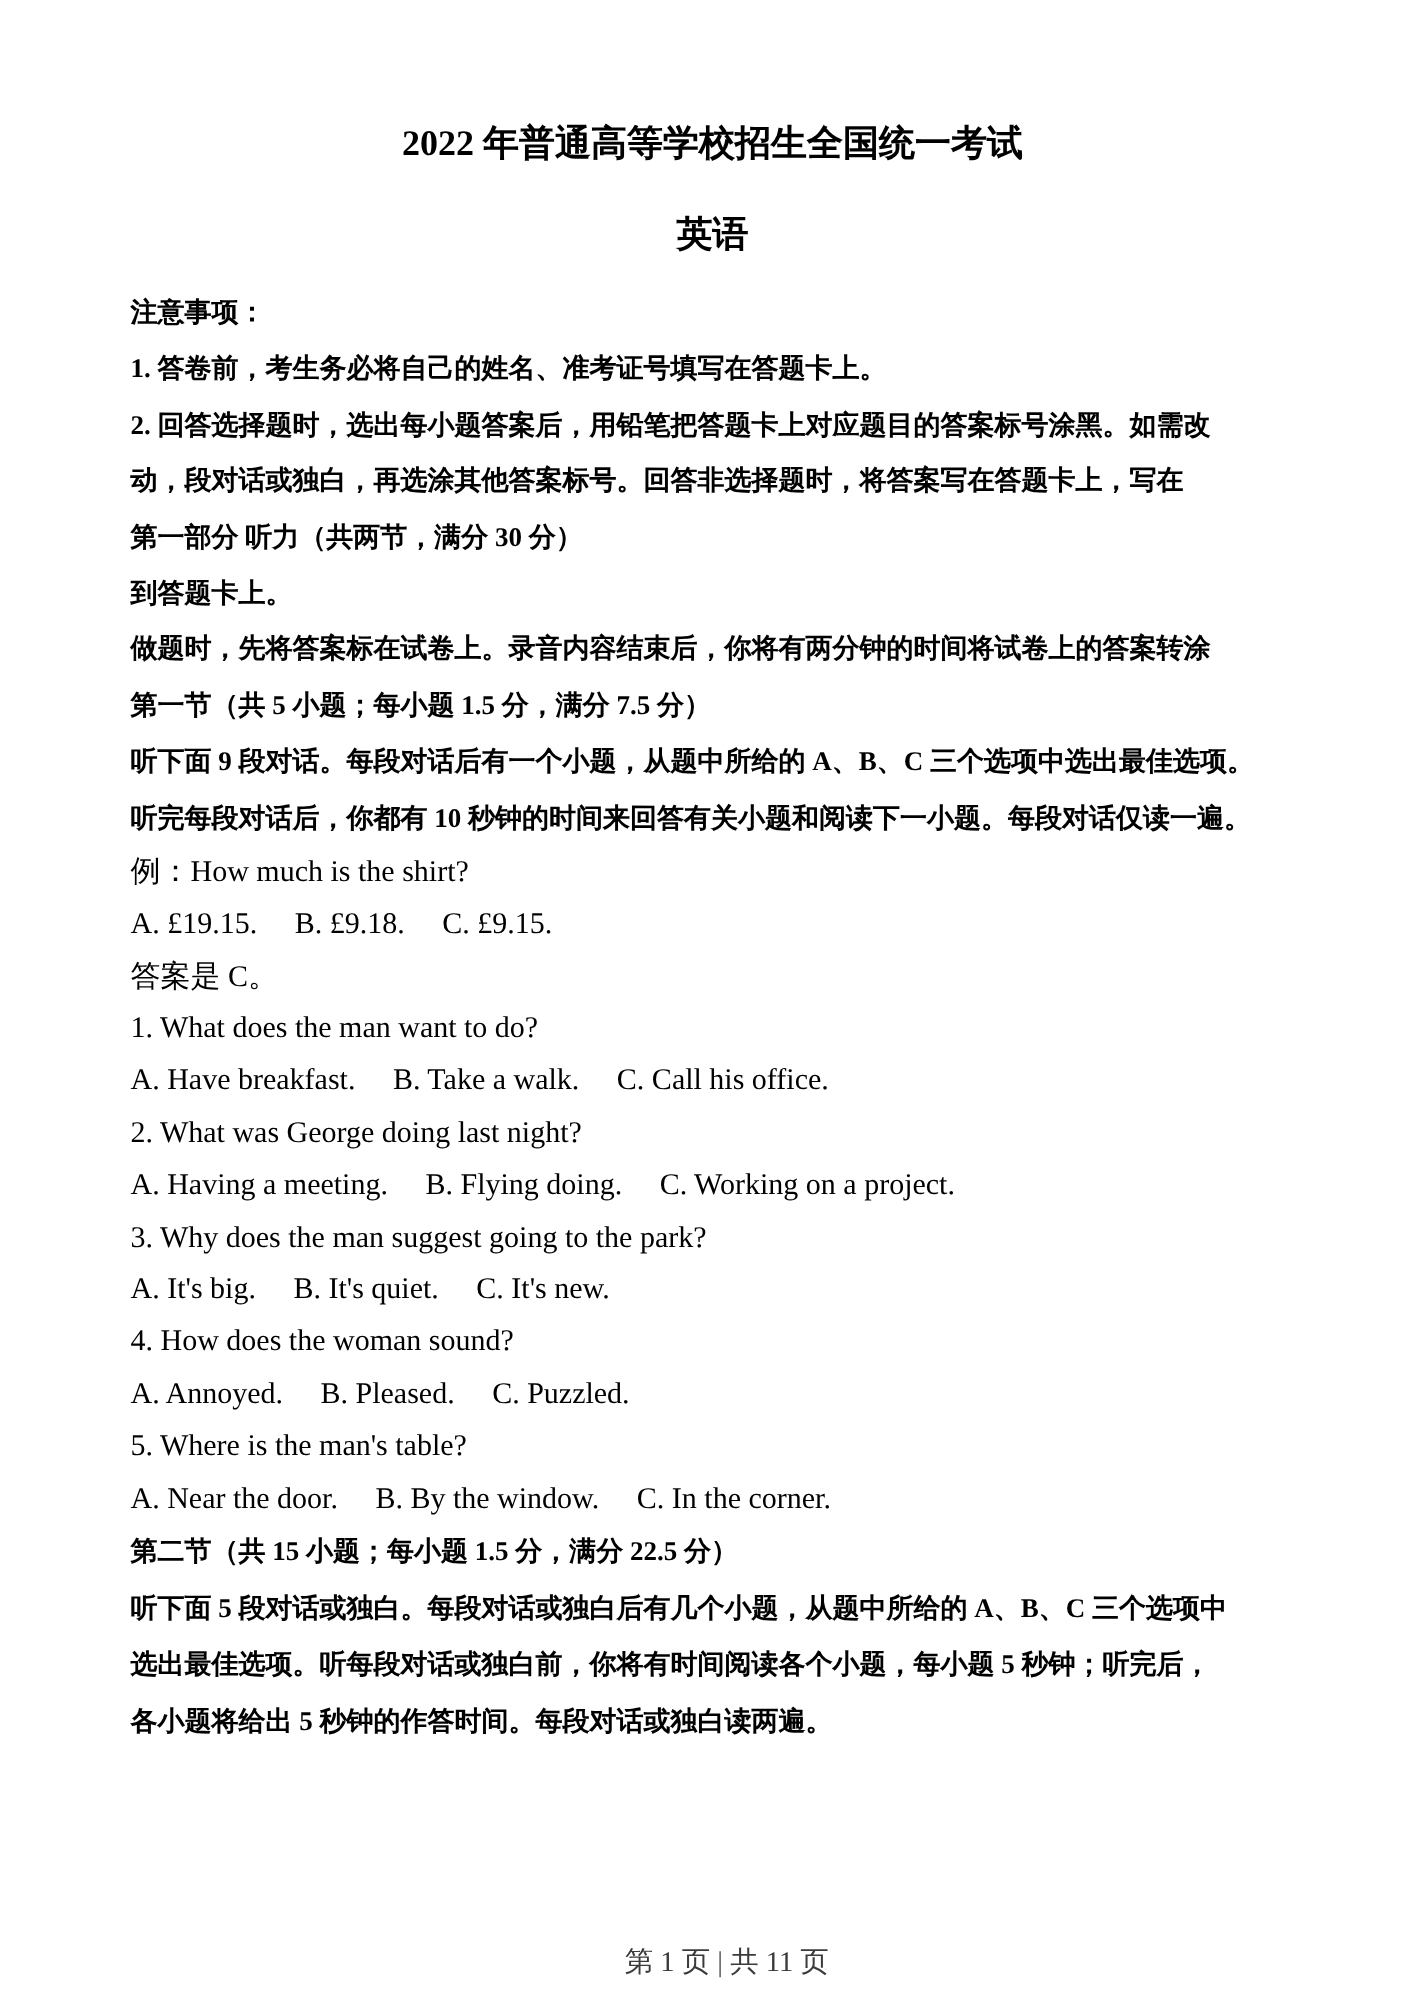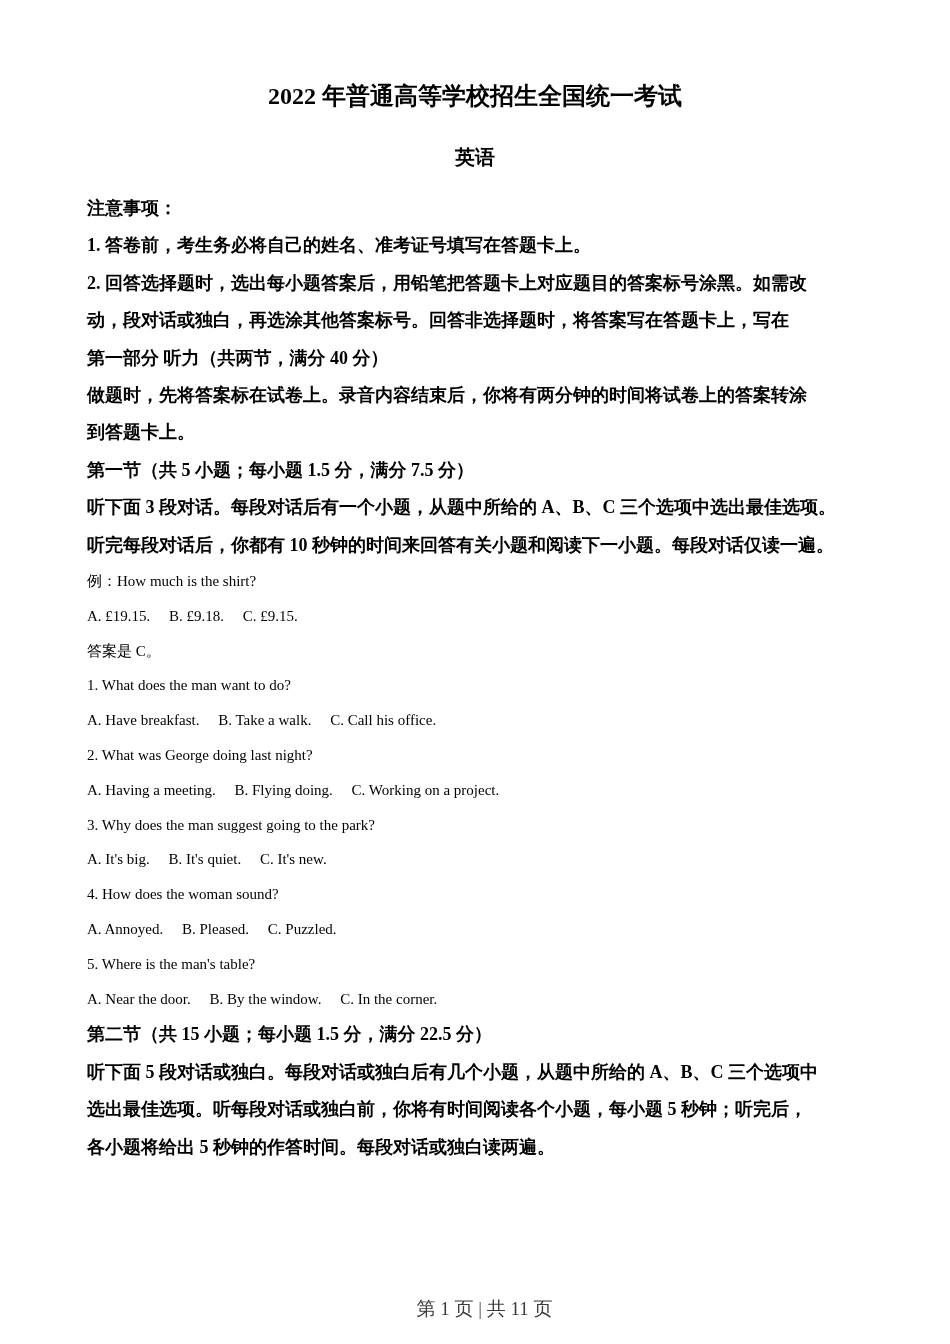--- a/index.html
+++ b/index.html
@@ -17,35 +17,35 @@
   }
   .doc-title {
     position: absolute; top: 80px; left: 0; width: 950px;
     margin: 0; text-align: center;
     font-size: 24px; font-weight: bold; line-height: 32px;
     white-space: pre;
   }
   .doc-subtitle {
     position: absolute; top: 142px; left: 0; width: 950px;
     margin: 0; text-align: center;
-    font-size: 20px; font-weight: bold; line-height: 30px;
+    font-size: 24px; font-weight: bold; line-height: 30px;
     white-space: pre;
   }
   .body-col {
     position: absolute; top: 190px; left: 87px; width: 820px; font-family: Liberation Serif, serif;
   }
   .line { white-space: pre; }
   .line.cn {
     font-weight: bold;
     font-size: 18px;
     line-height: 37.4px;
   }
   .line.en {
     font-weight: normal;
-    font-size: 15px;
+    font-size: 20px;
     line-height: 34.8px;
   }
   .page-footer {
     position: absolute; top: 1279px; left: 0; width: 950px;
     text-align: center;
     font-size: 19px; line-height: 20px;
     color: #3b3b3b;
     white-space: pre;
   }
   .page-footer .sep { color: #555555; }
@@ -58,25 +58,25 @@
   <h1 class="doc-title">2022 年普通高等学校招生全国统一考试</h1>
 
   <h2 class="doc-subtitle">英语</h2>
 
   <div class="body-col">
 
   <div class="line cn">注意事项：</div>
       <div class="line cn">1. 答卷前，考生务必将自己的姓名、准考证号填写在答题卡上。</div>
       <div class="line cn">2. 回答选择题时，选出每小题答案后，用铅笔把答题卡上对应题目的答案标号涂黑。如需改</div>
       <div class="line cn">动，段对话或独白，再选涂其他答案标号。回答非选择题时，将答案写在答题卡上，写在</div>
-      <div class="line cn">第一部分 听力（共两节，满分 40 分）</div>
+      <div class="line cn">第一部分 听力（共两节，满分 30 分）</div>
+      <div class="line cn">到答题卡上。</div>
       <div class="line cn">做题时，先将答案标在试卷上。录音内容结束后，你将有两分钟的时间将试卷上的答案转涂</div>
-      <div class="line cn">到答题卡上。</div>
       <div class="line cn">第一节（共 5 小题；每小题 1.5 分，满分 7.5 分）</div>
-      <div class="line cn">听下面 3 段对话。每段对话后有一个小题，从题中所给的 A、B、C 三个选项中选出最佳选项。</div>
+      <div class="line cn">听下面 9 段对话。每段对话后有一个小题，从题中所给的 A、B、C 三个选项中选出最佳选项。</div>
       <div class="line cn">听完每段对话后，你都有 10 秒钟的时间来回答有关小题和阅读下一小题。每段对话仅读一遍。</div>
       <div class="line en">例：How much is the shirt?</div>
       <div class="line en">A. £19.15.     B. £9.18.     C. £9.15.</div>
       <div class="line en">答案是 C。</div>
       <div class="line en">1. What does the man want to do?</div>
       <div class="line en">A. Have breakfast.     B. Take a walk.     C. Call his office.</div>
       <div class="line en">2. What was George doing last night?</div>
       <div class="line en">A. Having a meeting.     B. Flying doing.     C. Working on a project.</div>
       <div class="line en">3. Why does the man suggest going to the park?</div>
       <div class="line en">A. It's big.     B. It's quiet.     C. It's new.</div>

